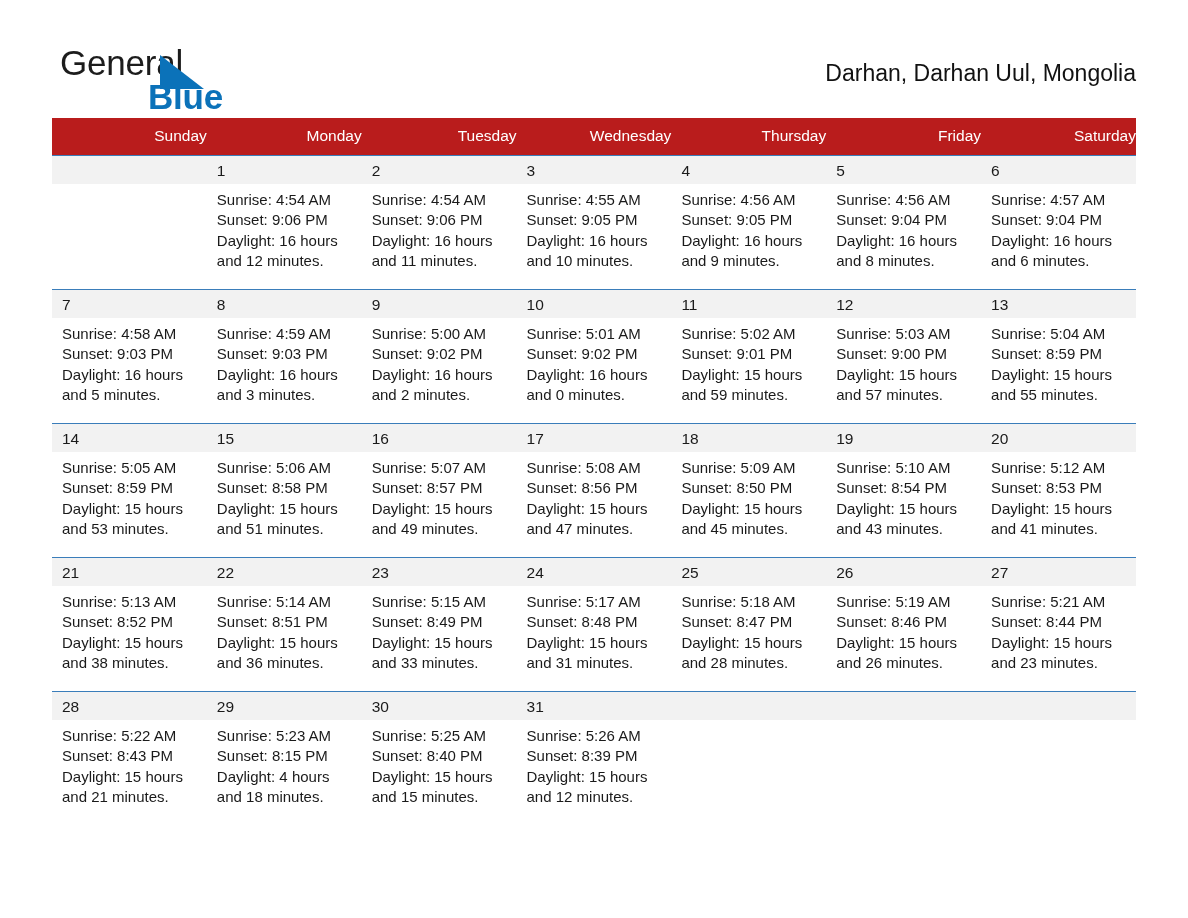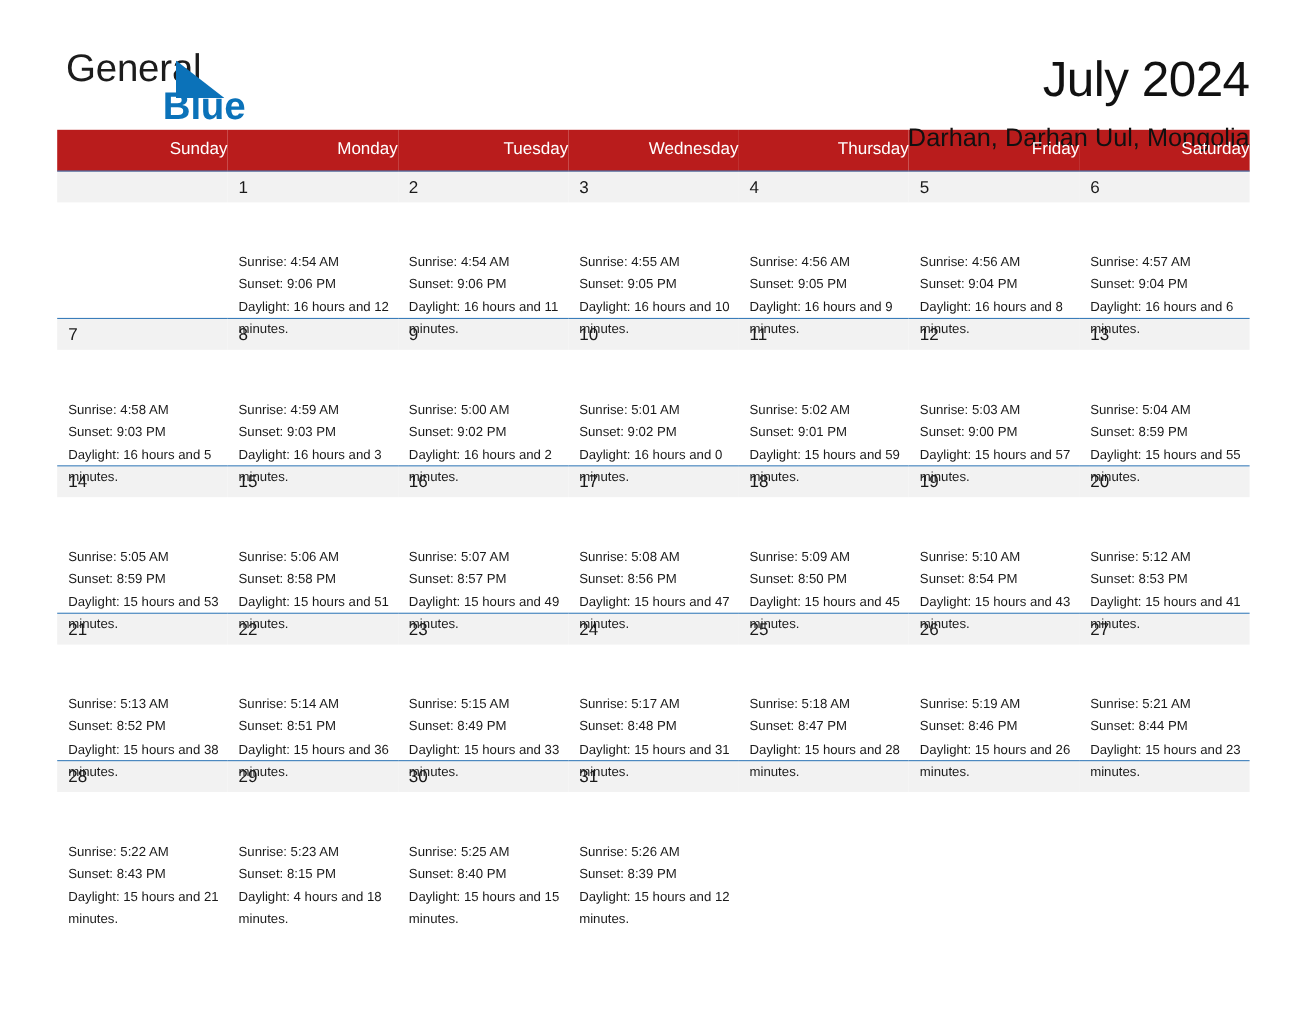--- a/index.html
+++ b/index.html
@@ -125,45 +125,43 @@
     padding: 4px 0 0 10px;
     font-size: 15.5px;
     line-height: 22px;
     color: #1a1a1a;
   }
   .daynum-bar.blank { background: #f2f2f2; }
   .daycell.empty .daynum-bar { background: #f2f2f2; }
 
   .day-info {
     padding: 6px 8px 0 10px;
-    font-size: 12px;
+    font-size: 15px;
     line-height: 20.4px;
     color: #1a1a1a;
-    margin-top: 38px;
   }
   .day-info div { white-space: nowrap; }
   .day-daylight { white-space: normal !important; }
 </style>
 </head>
 <body>
 
 <div class="page">
 
   <div class="header">
 
     <div class="brand">
       <span class="brand-general">General</span>
       <span class="brand-blue">Blue</span>
       <svg class="brand-triangle" viewBox="0 0 44 34">
         <polygon points="0,0 44,34 0,34" fill="#0b72b9"></polygon>
       </svg>
     </div>
 
     <div class="title-block">
-      <div class="cal-title">July 2024</div>
       <div class="cal-subtitle">Darhan, Darhan Uul, Mongolia</div>
     </div>
 
   </div>
 
   <table class="calendar">
     <colgroup>
       <col>
         <col>
         <col>

